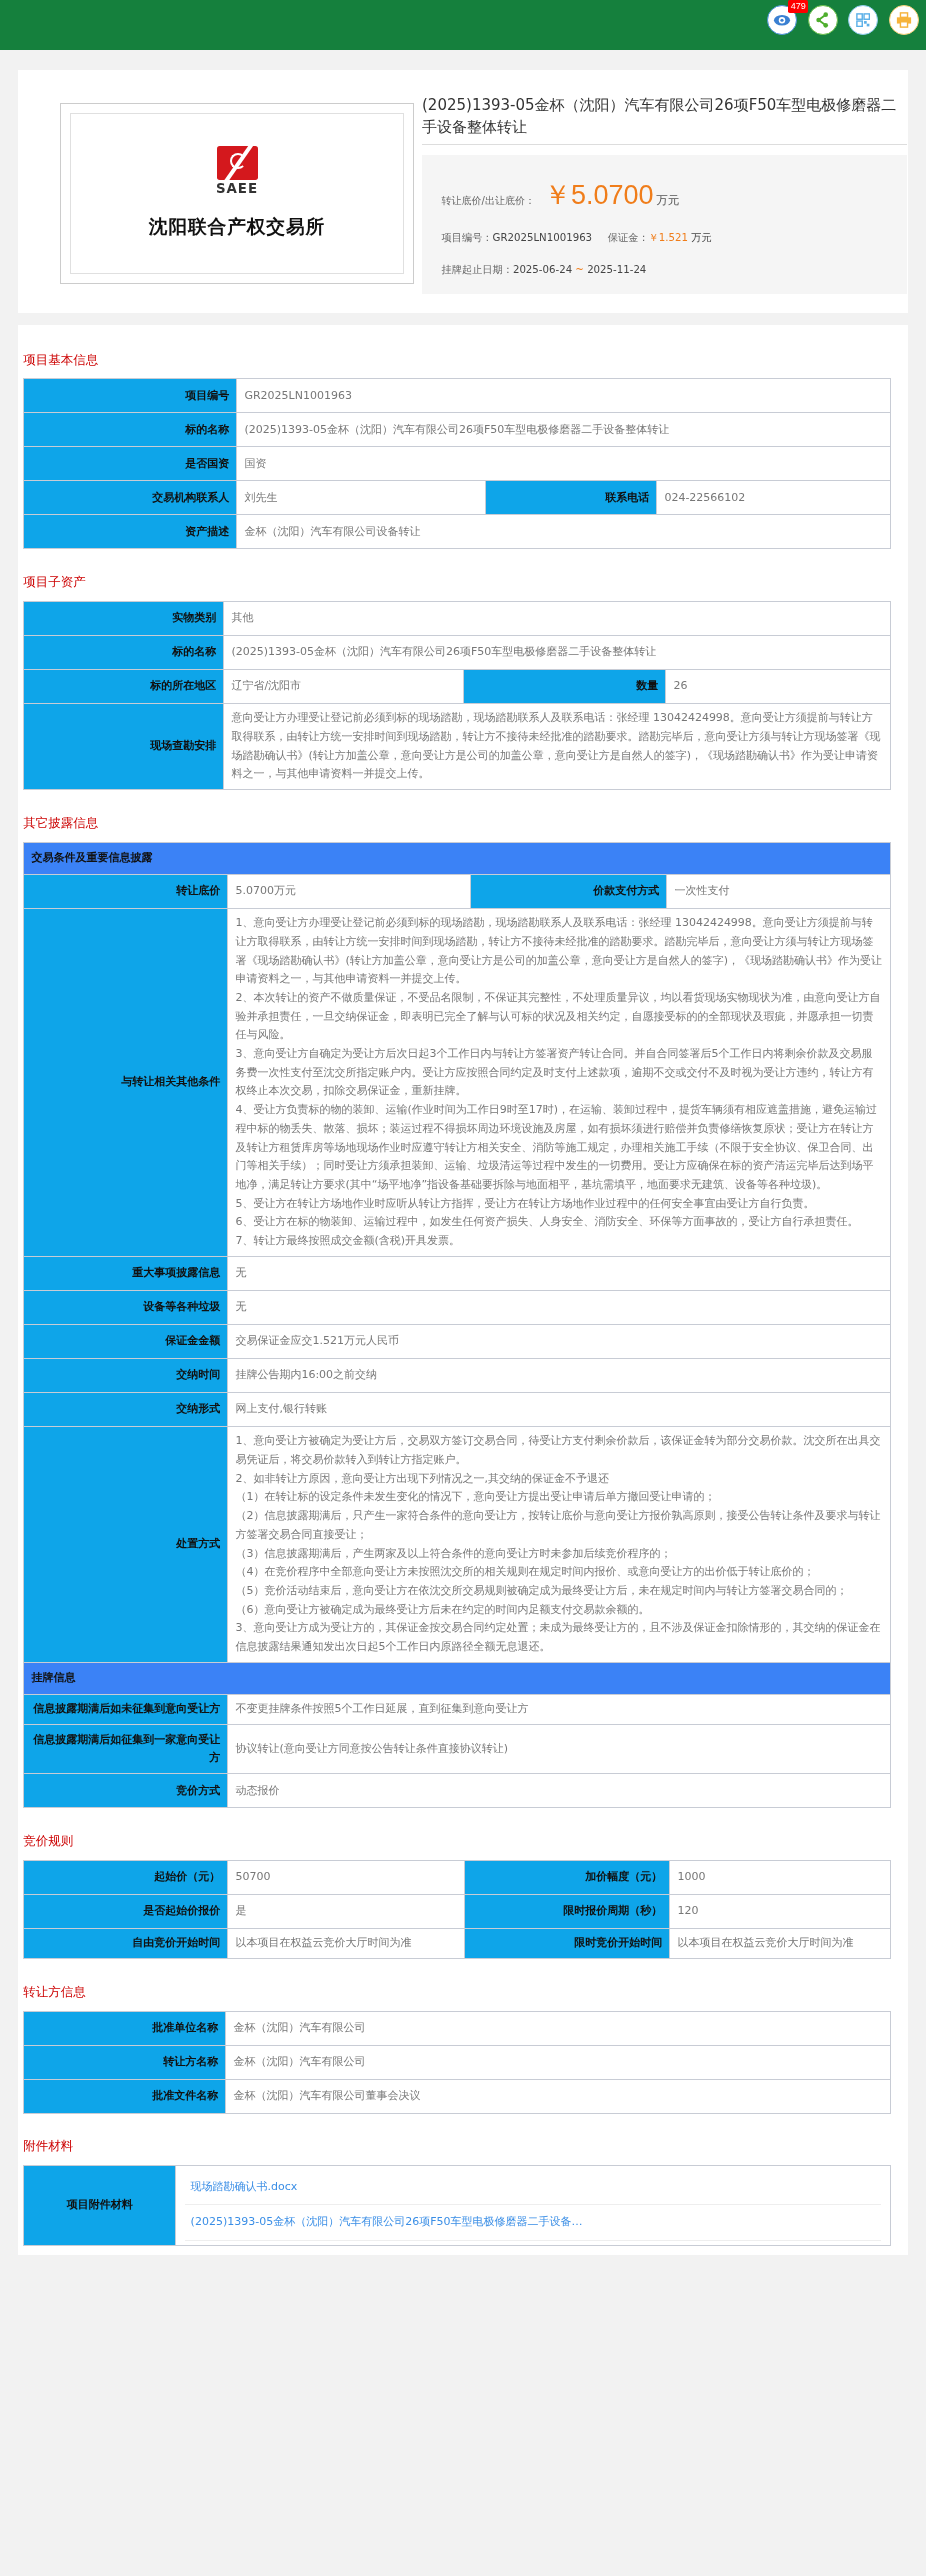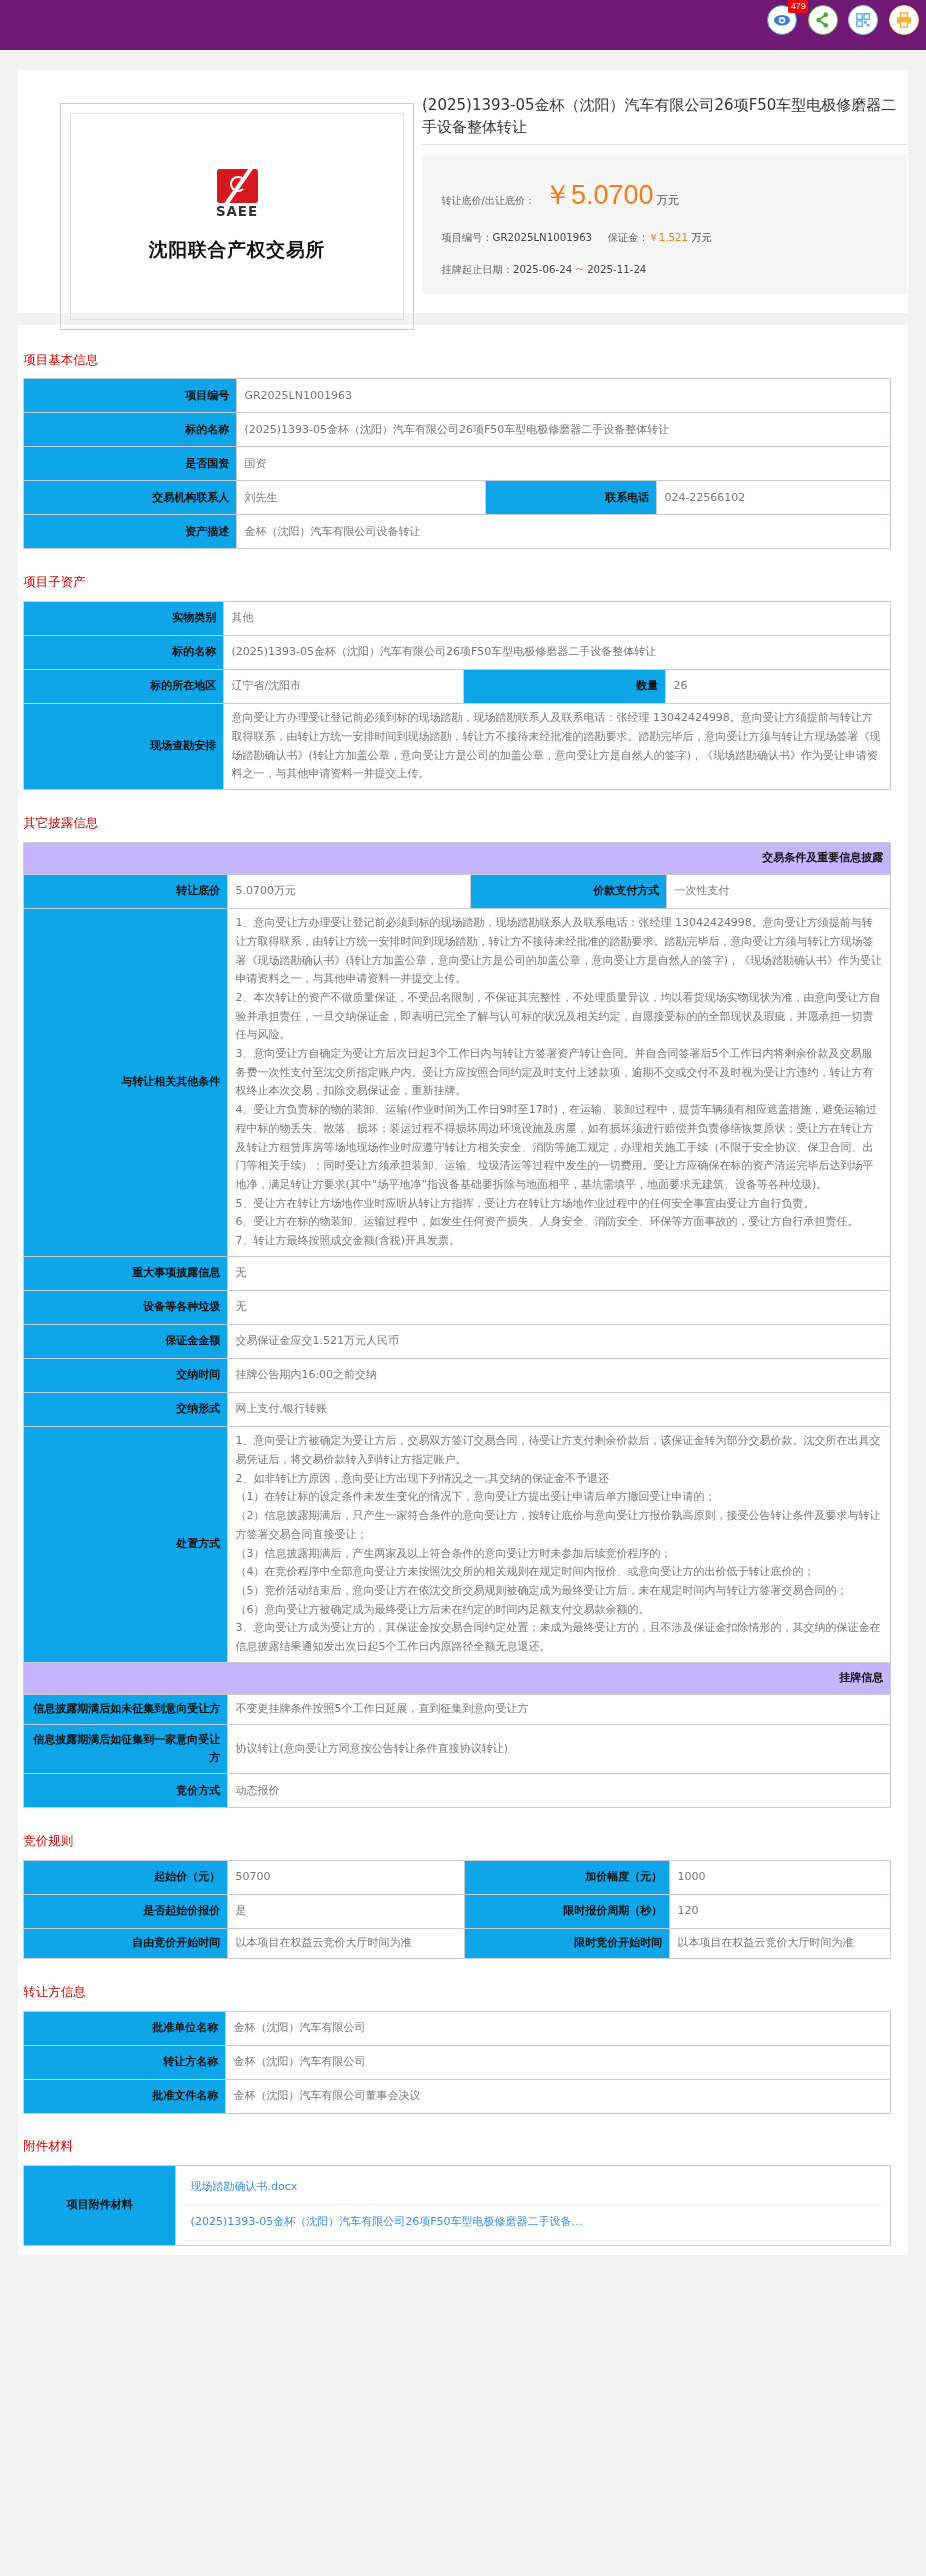--- a/index.html
+++ b/index.html
@@ -1,32 +1,32 @@
 <!DOCTYPE html>
 <html style="font-size:14.3px"><head>
 <meta charset="utf-8">
 <style>
   * { box-sizing: border-box; margin: 0; padding: 0; }
   html, body { width: 926px; background: #f2f2f2; }
   body { font-family: "DejaVu Sans", "Liberation Sans", sans-serif; color: #333; font-size: 11.6px; }
 
-  .topbar { height: 50px; background: #701a75; position: relative; }
+  .topbar { height: 50px; background: #15803d; position: relative; }
   .topbar .icons { position: absolute; right: 7.1px; top: 5.3px; display: flex; gap: 10.7px; }
   .circ { width: 30px; height: 30px; border-radius: 50%; border: 1.3px solid; display: flex; align-items: center; justify-content: center; position: relative; background: #fff; cursor: pointer; }
   .circ.eye { border-color: #4a90d9; }
   .circ.share { border-color: #6cc04a; }
   .circ.qr { border-color: #8ecbf0; }
   .circ.print { border-color: #f8cf76; }
   .badge { position: absolute; top: -6.2px; right: -12.5px; background: #f00; color: #fff; font-size: 9px; line-height: 12.5px; padding: 0 2.7px; border-radius: 1.8px; font-family: "Liberation Sans", sans-serif; }
 
   .gap { height: 19.6px; background: #f2f2f2; }
 
   .card { background: #fff; margin: 0 18px; }
   .header-card { height: 243px; position: relative; }
-  .logo-box { position: absolute; left: 42px; top: 33px; width: 354px; height: 227px; border: 0.9px solid #ccc; padding: 9px; }
+  .logo-box { position: absolute; left: 42px; top: 33px; width: 354px; height: 181px; border: 0.9px solid #ccc; padding: 9px; }
   .logo-inner { width: 100%; height: 100%; border: 0.9px solid #e0e0e0; display: flex; flex-direction: column; align-items: center; justify-content: center; }
   .logo-mark { width: 41px; height: 34px; background: #d4181d; border-radius: 2.7px; position: relative; overflow: hidden; }
   .logo-mark:after { content: ""; position: absolute; left: 13.4px; top: 7.1px; width: 12.5px; height: 12.5px; border: 2.7px solid #fff; border-radius: 50%; border-right-color: transparent; }
   .logo-mark:before { content: ""; position: absolute; left: 19.6px; top: -5.3px; width: 3.6px; height: 48px; background: #fff; transform: rotate(35deg); }
   .logo-en { font-family: "DejaVu Sans", sans-serif; font-weight: bold; font-size: 13.4px; color: #333; letter-spacing: 0.9px; margin-top: 1.8px; }
   .logo-cn { font-family: "DejaVu Serif", serif; font-weight: bold; font-size: 18.7px; color: #111; margin-top: 18px; letter-spacing: 0.9px; }
 
   .title-area { position: absolute; left: 404px; top: 24px; width: 485px; }
   .proj-title { font-size: 15px; line-height: 22px; color: #333; padding-bottom: 6.2px; border-bottom: 0.9px solid #ddd; }
   .price-panel { background: #f5f5f5; margin-top: 10.7px; height: 139px; padding: 21.4px 19.6px; }
@@ -37,21 +37,21 @@
   .meta-row { margin-top: 18px; font-size: 10.2px; color: #666; }
   .meta-row .v { color: #444; margin-right: 12.5px; }
   .meta-row .orange { color: #f07d1a; }
 
   .content { padding: 14.3px 5.3px 9px 5.3px; }
   .sec-title { color: #c00; font-size: 12.5px; padding: 5.3px 0 0 0; height: 39px; line-height: 30px; }
   table.info { width: 868px; border-collapse: collapse; margin-left: 0; margin-bottom: 12.5px; table-layout: fixed; }
   table.info td { border: 0.9px solid #c8ccd5; font-size: 11px; padding: 5.3px 7.1px; line-height: 18.7px; vertical-align: middle; }
   table.info td.k { background: #0ea5e9; font-weight: bold; color: #111; text-align: right; }
   table.info td.v { background: #fff; color: #777; }
-  table.info td.head { background: #c4b5fd; font-weight: bold; color: #111; text-align: right; height: 32px; }
+  table.info td.head { background: #3b82f6; font-weight: bold; color: #111; text-align: left; height: 32px; }
   table.info tr.r38 td { height: 34px; }
   .para { white-space: pre-line; }
   .att-link { color: #3a8ee6; display: block; padding: 8px 5.3px; border-bottom: 1.8px solid #eee; text-decoration: none; cursor: pointer; }
   .bottom-band { height: 39px; background: #f2f2f2; }
 </style>
 </head>
 <body>
 
 <div class="topbar">
   <div class="icons">

